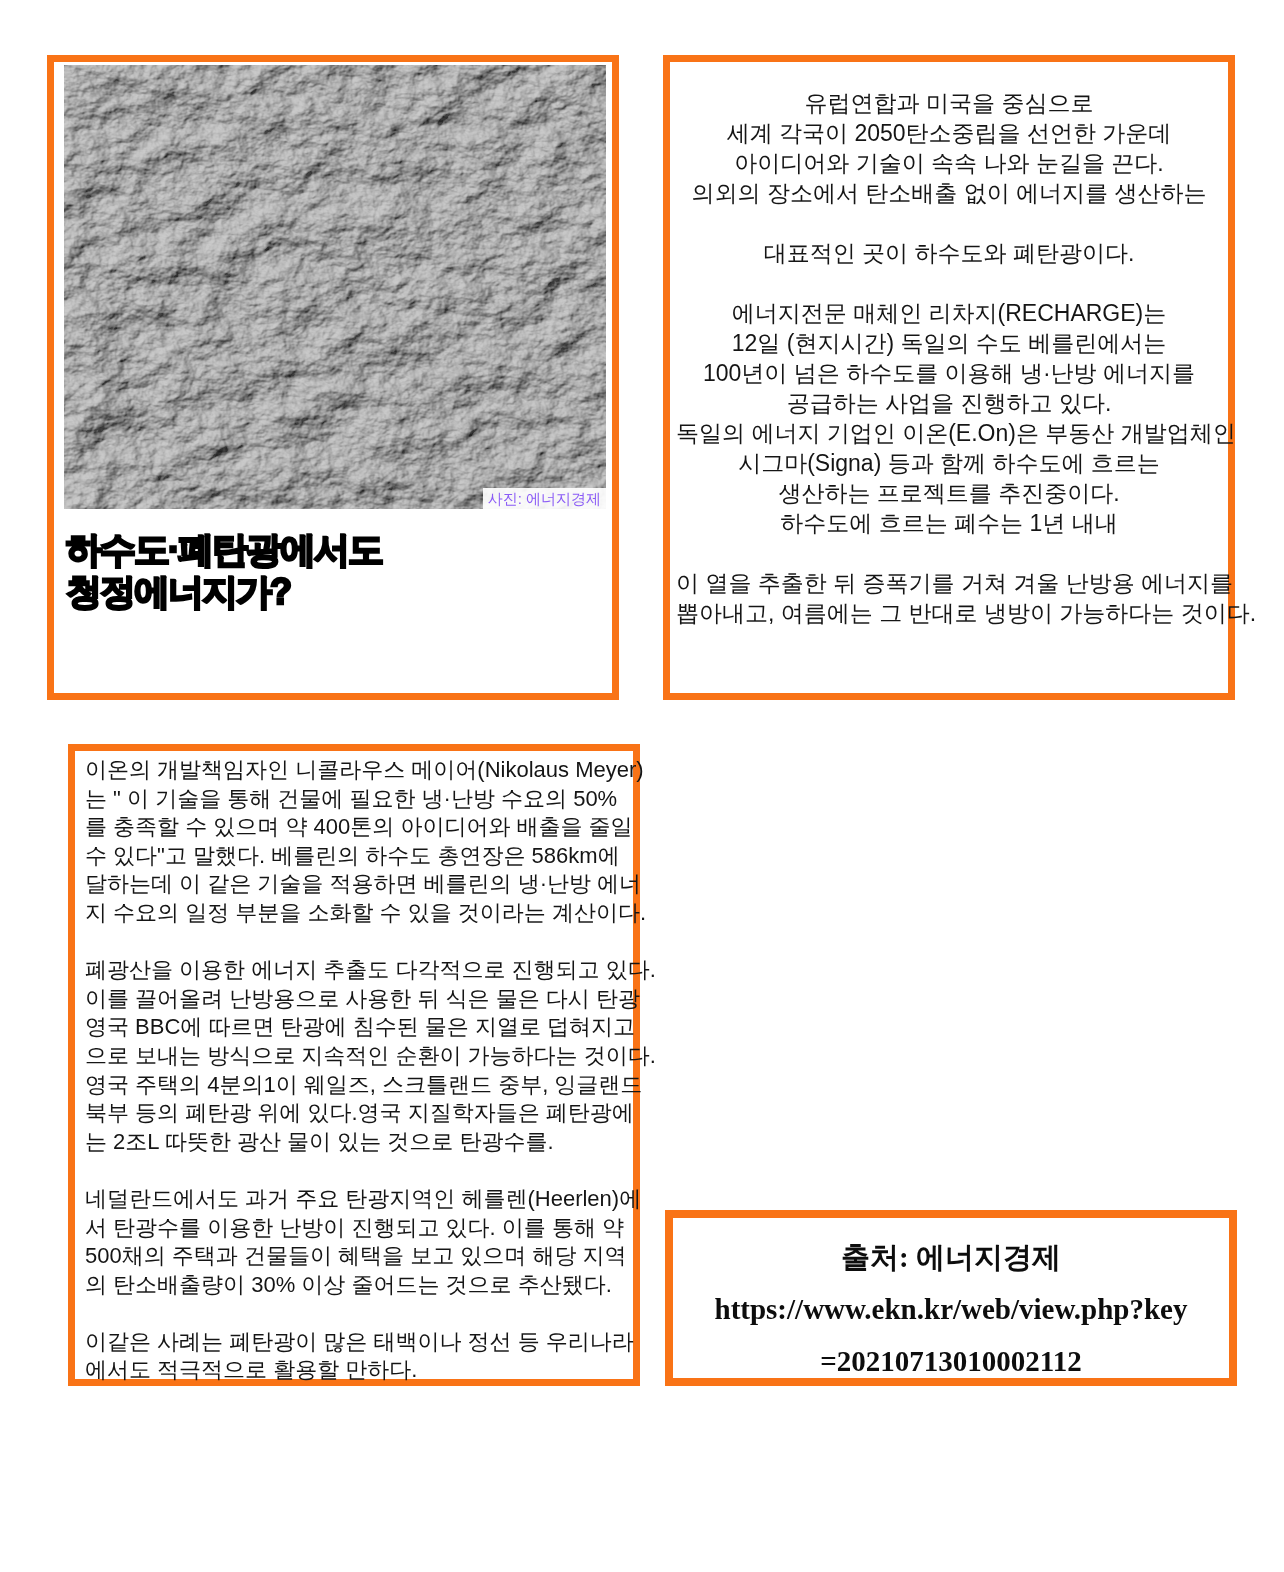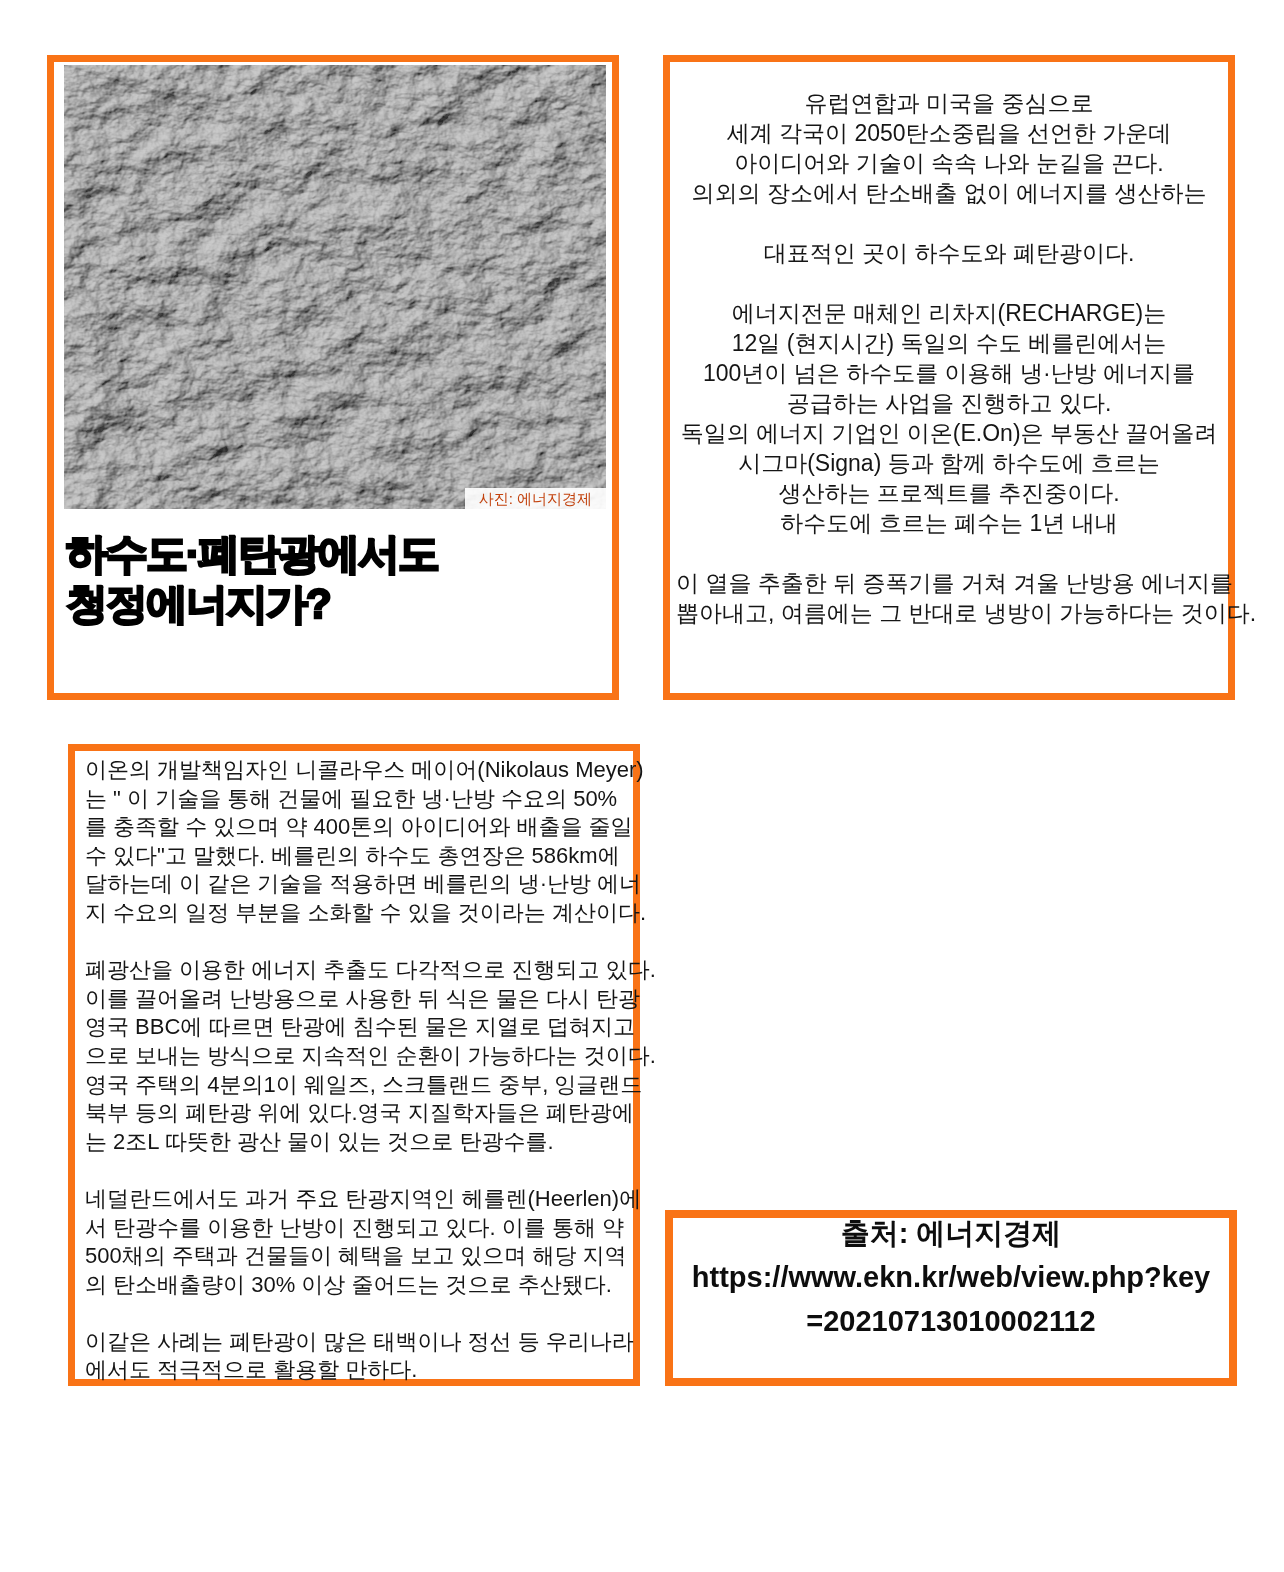--- a/index.html
+++ b/index.html
@@ -25,29 +25,29 @@
     margin: 3px 6px 0 10px;
     height: 444px;
     overflow: hidden;
     background: #9a9a9a;
   }
   .photo-frame svg { display: block; width: 100%; height: 100%; }
   .photo-credit {
     position: absolute;
     right: 0; bottom: 0;
     background: rgba(255,255,255,0.92);
-    color: #c2410c;
+    color: #8b5cf6;
     font-size: 15px;
     line-height: 21px;
-    padding: 0 14px;
+    padding: 0 5px;
     white-space: nowrap;
   }
   .headline {
     margin: 20px 6px 0 12px;
-    font-size: 42px;
+    font-size: 36px;
     line-height: 1.18;
     font-weight: 900;
     letter-spacing: -2px;
     color: #000000;
     -webkit-text-stroke: 2.5px #000000;
   }
   
   .intro-card { left: 663px; top: 55px; width: 572px; height: 645px; }
   .intro-lines {
     padding: 26px 6px 0 6px;
@@ -65,24 +65,25 @@
     line-height: 28.6px;
     color: #151515;
   }
   .line { white-space: nowrap; }
   
   .source-card {
     left: 665px; top: 1210px; width: 572px; height: 176px;
     border-width: 8px;
     display: flex;
     flex-direction: column;
-    justify-content: flex-start;
+    justify-content: flex-end;
     align-items: center;
-    gap: 12px;
+    gap: 20px;
     text-align: center;
+    font-family: Liberation Serif, serif;
   }
   .source-line {
     font-size: 29px;
     line-height: 1.1;
     font-weight: 700;
     color: #0d0d0d;
     white-space: nowrap;
   }
 </style>
 </head>
@@ -141,21 +142,21 @@
         <div class="line">&nbsp;</div>
 
         <div class="line">에너지전문 매체인 리차지(RECHARGE)는</div>
 
         <div class="line">12일 (현지시간) 독일의 수도 베를린에서는</div>
 
         <div class="line">100년이 넘은 하수도를 이용해 냉·난방 에너지를</div>
 
         <div class="line">공급하는 사업을 진행하고 있다.</div>
 
-        <div class="line">독일의 에너지 기업인 이온(E.On)은 부동산 끌어올려</div>
+        <div class="line">독일의 에너지 기업인 이온(E.On)은 부동산 개발업체인</div>
 
         <div class="line">시그마(Signa) 등과 함께 하수도에 흐르는</div>
 
 
         <div class="line">생산하는 프로젝트를 추진중이다.</div>
 
         <div class="line">하수도에 흐르는 폐수는 1년 내내</div>
 
 
         <div class="line">&nbsp;</div>

